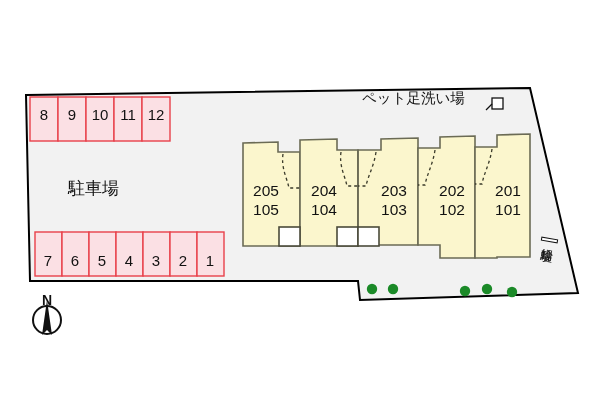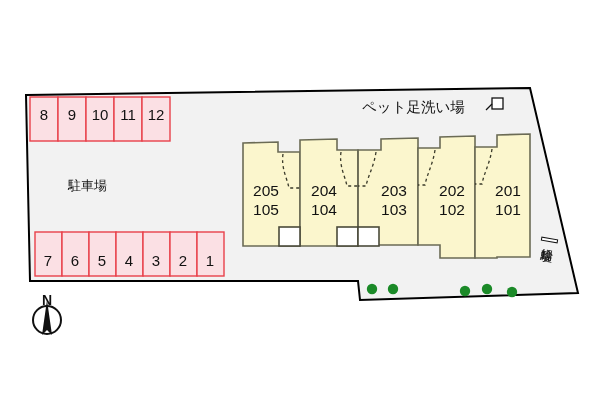--- a/index.html
+++ b/index.html
@@ -108,21 +108,21 @@
     text-orientation: upright;
     font-family: "DejaVu Sans", "Liberation Sans", sans-serif;
     font-size: 12px;
     color: #111111;
     line-height: 1.05;
     letter-spacing: 0px;
   }
   .lot-label {
     position: absolute;
     font-family: "DejaVu Sans", "Liberation Sans", sans-serif;
-    font-size: 13px;
+    font-size: 17px;
     color: #111111;
     white-space: nowrap;
   }
   .pet-label {
     position: absolute;
     font-family: "DejaVu Sans", "Liberation Sans", sans-serif;
     font-size: 14.5px;
     color: #111111;
     white-space: nowrap;
   }
@@ -232,19 +232,19 @@
     <g>
       <text class="compass-n" x="47" y="305">N</text>
       <circle class="compass-circle" cx="47" cy="320" r="14"></circle>
       <polygon class="compass-needle" points="47,300 42,335 47,330 52,335"></polygon>
     </g>
 
   </svg>
 
   <div class="lot-label" style="left:68px; top:177px;">駐車場</div>
 
-  <div class="pet-label" style="left:362px; top:98px;text-align:center;">ペット足洗い場</div>
+  <div class="pet-label" style="left:362px; top:89px;text-align:center;">ペット足洗い場</div>
 
   <div class="bike-label-wrap" style="left:541px; top:238px;">
     <span class="vert-jp" style="position:static; display:block;">駐輪場</span>
   </div>
 
 </div>
 
 </body></html>

